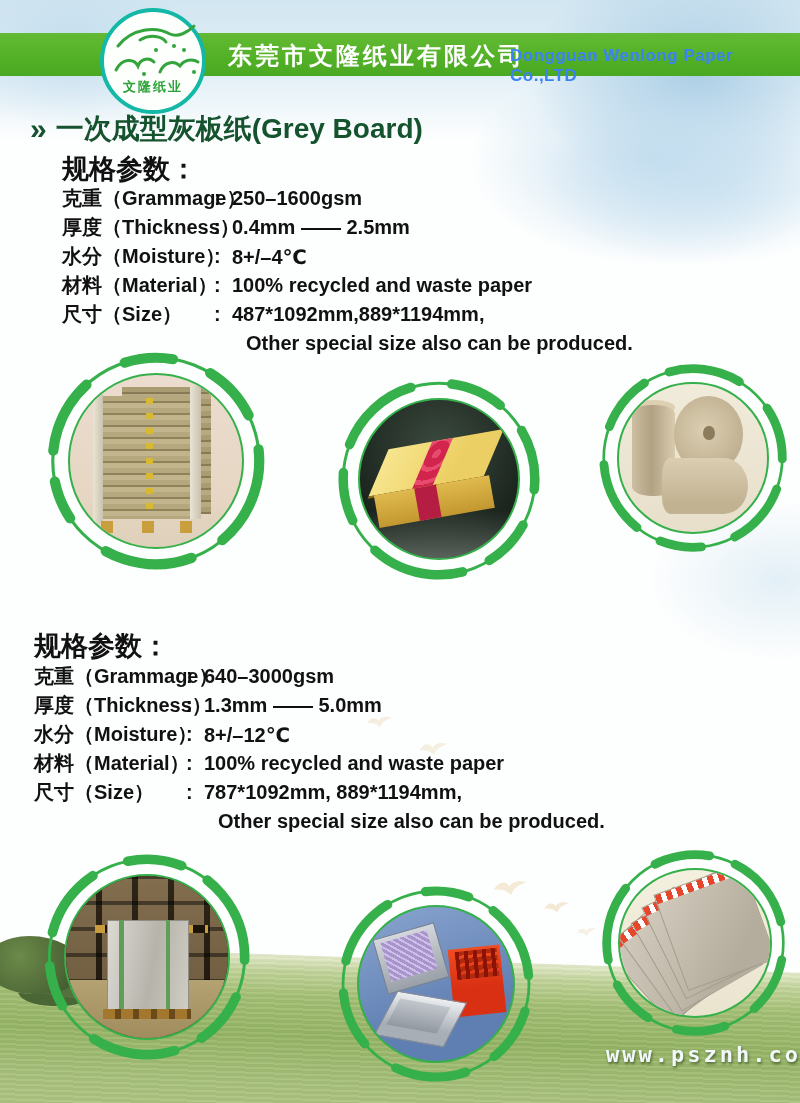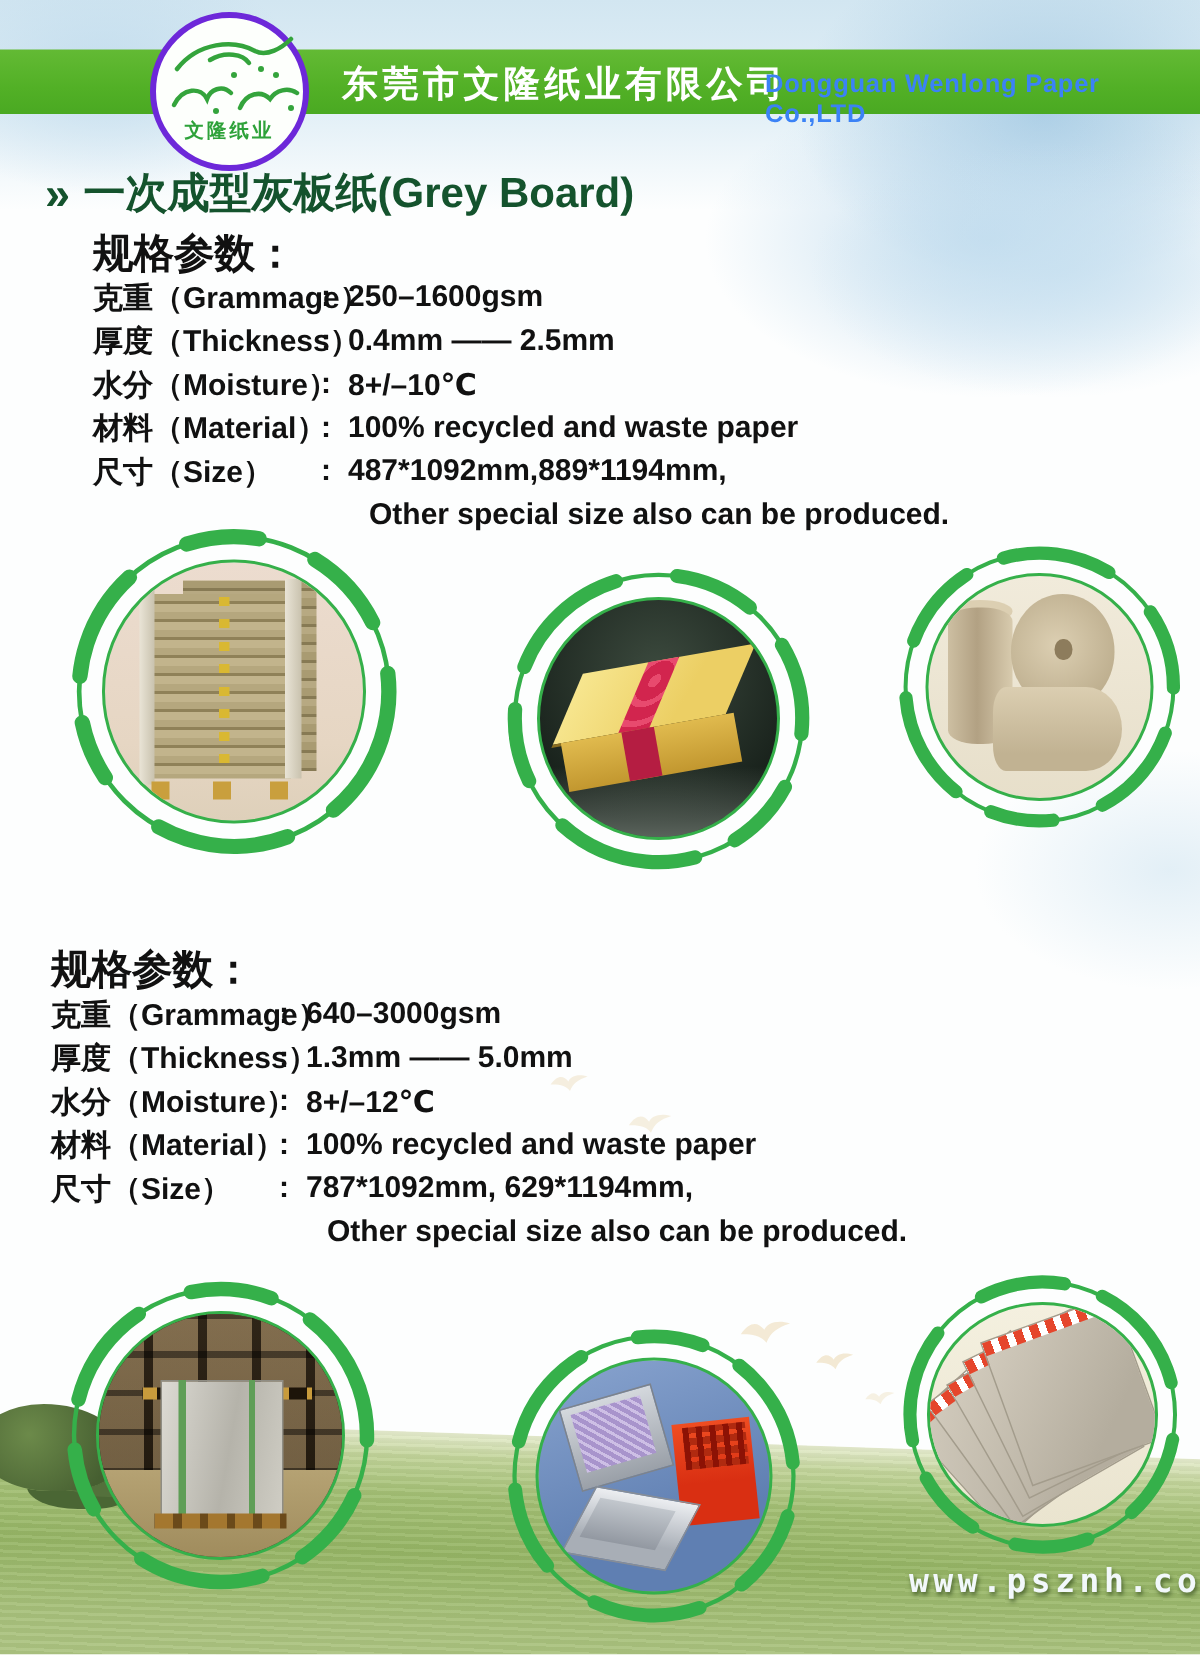--- a/index.html
+++ b/index.html
@@ -22,21 +22,21 @@
   .grass:before{content:"";position:absolute;inset:0;
          background:repeating-linear-gradient(0deg,rgba(255,255,255,.07) 0 2px,rgba(0,0,0,.03) 2px 5px);}
   .bush{position:absolute;left:-14px;top:936px;width:96px;height:58px;border-radius:45% 55% 40% 50%;
         background:radial-gradient(circle at 35% 35%,#6c8a4a,#465f31 75%);
         box-shadow:38px 14px 0 -10px #54703c, 18px 26px 0 -14px #4a6634;}
 
   
   .banner{position:absolute;left:0;top:33px;width:800px;height:43px;
           background:linear-gradient(180deg,#63ba34,#52b026 60%,#4aa922);}
   .logo{position:absolute;left:100px;top:8px;width:106px;height:106px;border-radius:50%;
-        background:#fdfffc;border:4px solid #6d28d9;box-sizing:border-box;}
+        background:#fdfffc;border:4px solid #14b8a6;box-sizing:border-box;}
   .logo svg{position:absolute;left:6px;top:8px;}
   .logo-text{position:absolute;left:0;right:0;bottom:14px;text-align:center;
              color:#2ea23a;font-size:13px;font-weight:bold;letter-spacing:2px;}
   .company-cn{position:absolute;left:228px;top:40px;color:#fff;font-size:24px;font-weight:bold;letter-spacing:3px;}
   .company-en{position:absolute;left:510px;top:46px;color:#3b82f6;font-size:17px;font-weight:600;letter-spacing:.5px;}
 
   
   .sec-title{position:absolute;color:#14532d;font-size:28px;font-weight:bold;white-space:nowrap;}
   .sec-title .marker{display:inline-block;margin-right:12px;letter-spacing:-3px;font-size:30px;vertical-align:-1px;}
   .spec-head{position:absolute;color:#111;font-size:27px;font-weight:bold;}
@@ -200,21 +200,21 @@
         <span class="sval">250–1600gsm</span>
     </div>
     <div class="srow">
       <span class="slabel">厚度（Thickness）</span>
         <span class="ssep">:</span>
         <span class="sval">0.4mm —— 2.5mm</span>
     </div>
     <div class="srow">
       <span class="slabel">水分（Moisture）</span>
         <span class="ssep">:</span>
-        <span class="sval">8+/–10℃</span>
+        <span class="sval">8+/–4℃</span>
     </div>
     <div class="srow">
       <span class="slabel">材料（Material）</span>
         <span class="ssep">:</span>
         <span class="sval">100%  recycled and waste paper</span>
     </div>
     <div class="srow">
       <span class="slabel">尺寸（Size）</span>
         <span class="ssep">:</span>
         <span class="sval">487*1092mm,889*1194mm,</span>
@@ -291,21 +291,21 @@
         <span class="sval">8+/–12℃</span>
     </div>
     <div class="srow">
       <span class="slabel">材料（Material）</span>
         <span class="ssep">:</span>
         <span class="sval">100%  recycled and waste paper</span>
     </div>
     <div class="srow">
       <span class="slabel">尺寸（Size）</span>
         <span class="ssep">:</span>
-        <span class="sval">787*1092mm, 629*1194mm,</span>
+        <span class="sval">787*1092mm, 889*1194mm,</span>
     </div>
     <div class="srow cont">
       <span class="slabel"></span>
         <span class="ssep"></span>
         <span class="sval">Other special size also can be produced.</span>
     </div>
   </div>
 
   <div class="pc" style="left:42px;top:852px;width:210px;height:210px">
     <svg class="ring" viewBox="0 0 100 100">

